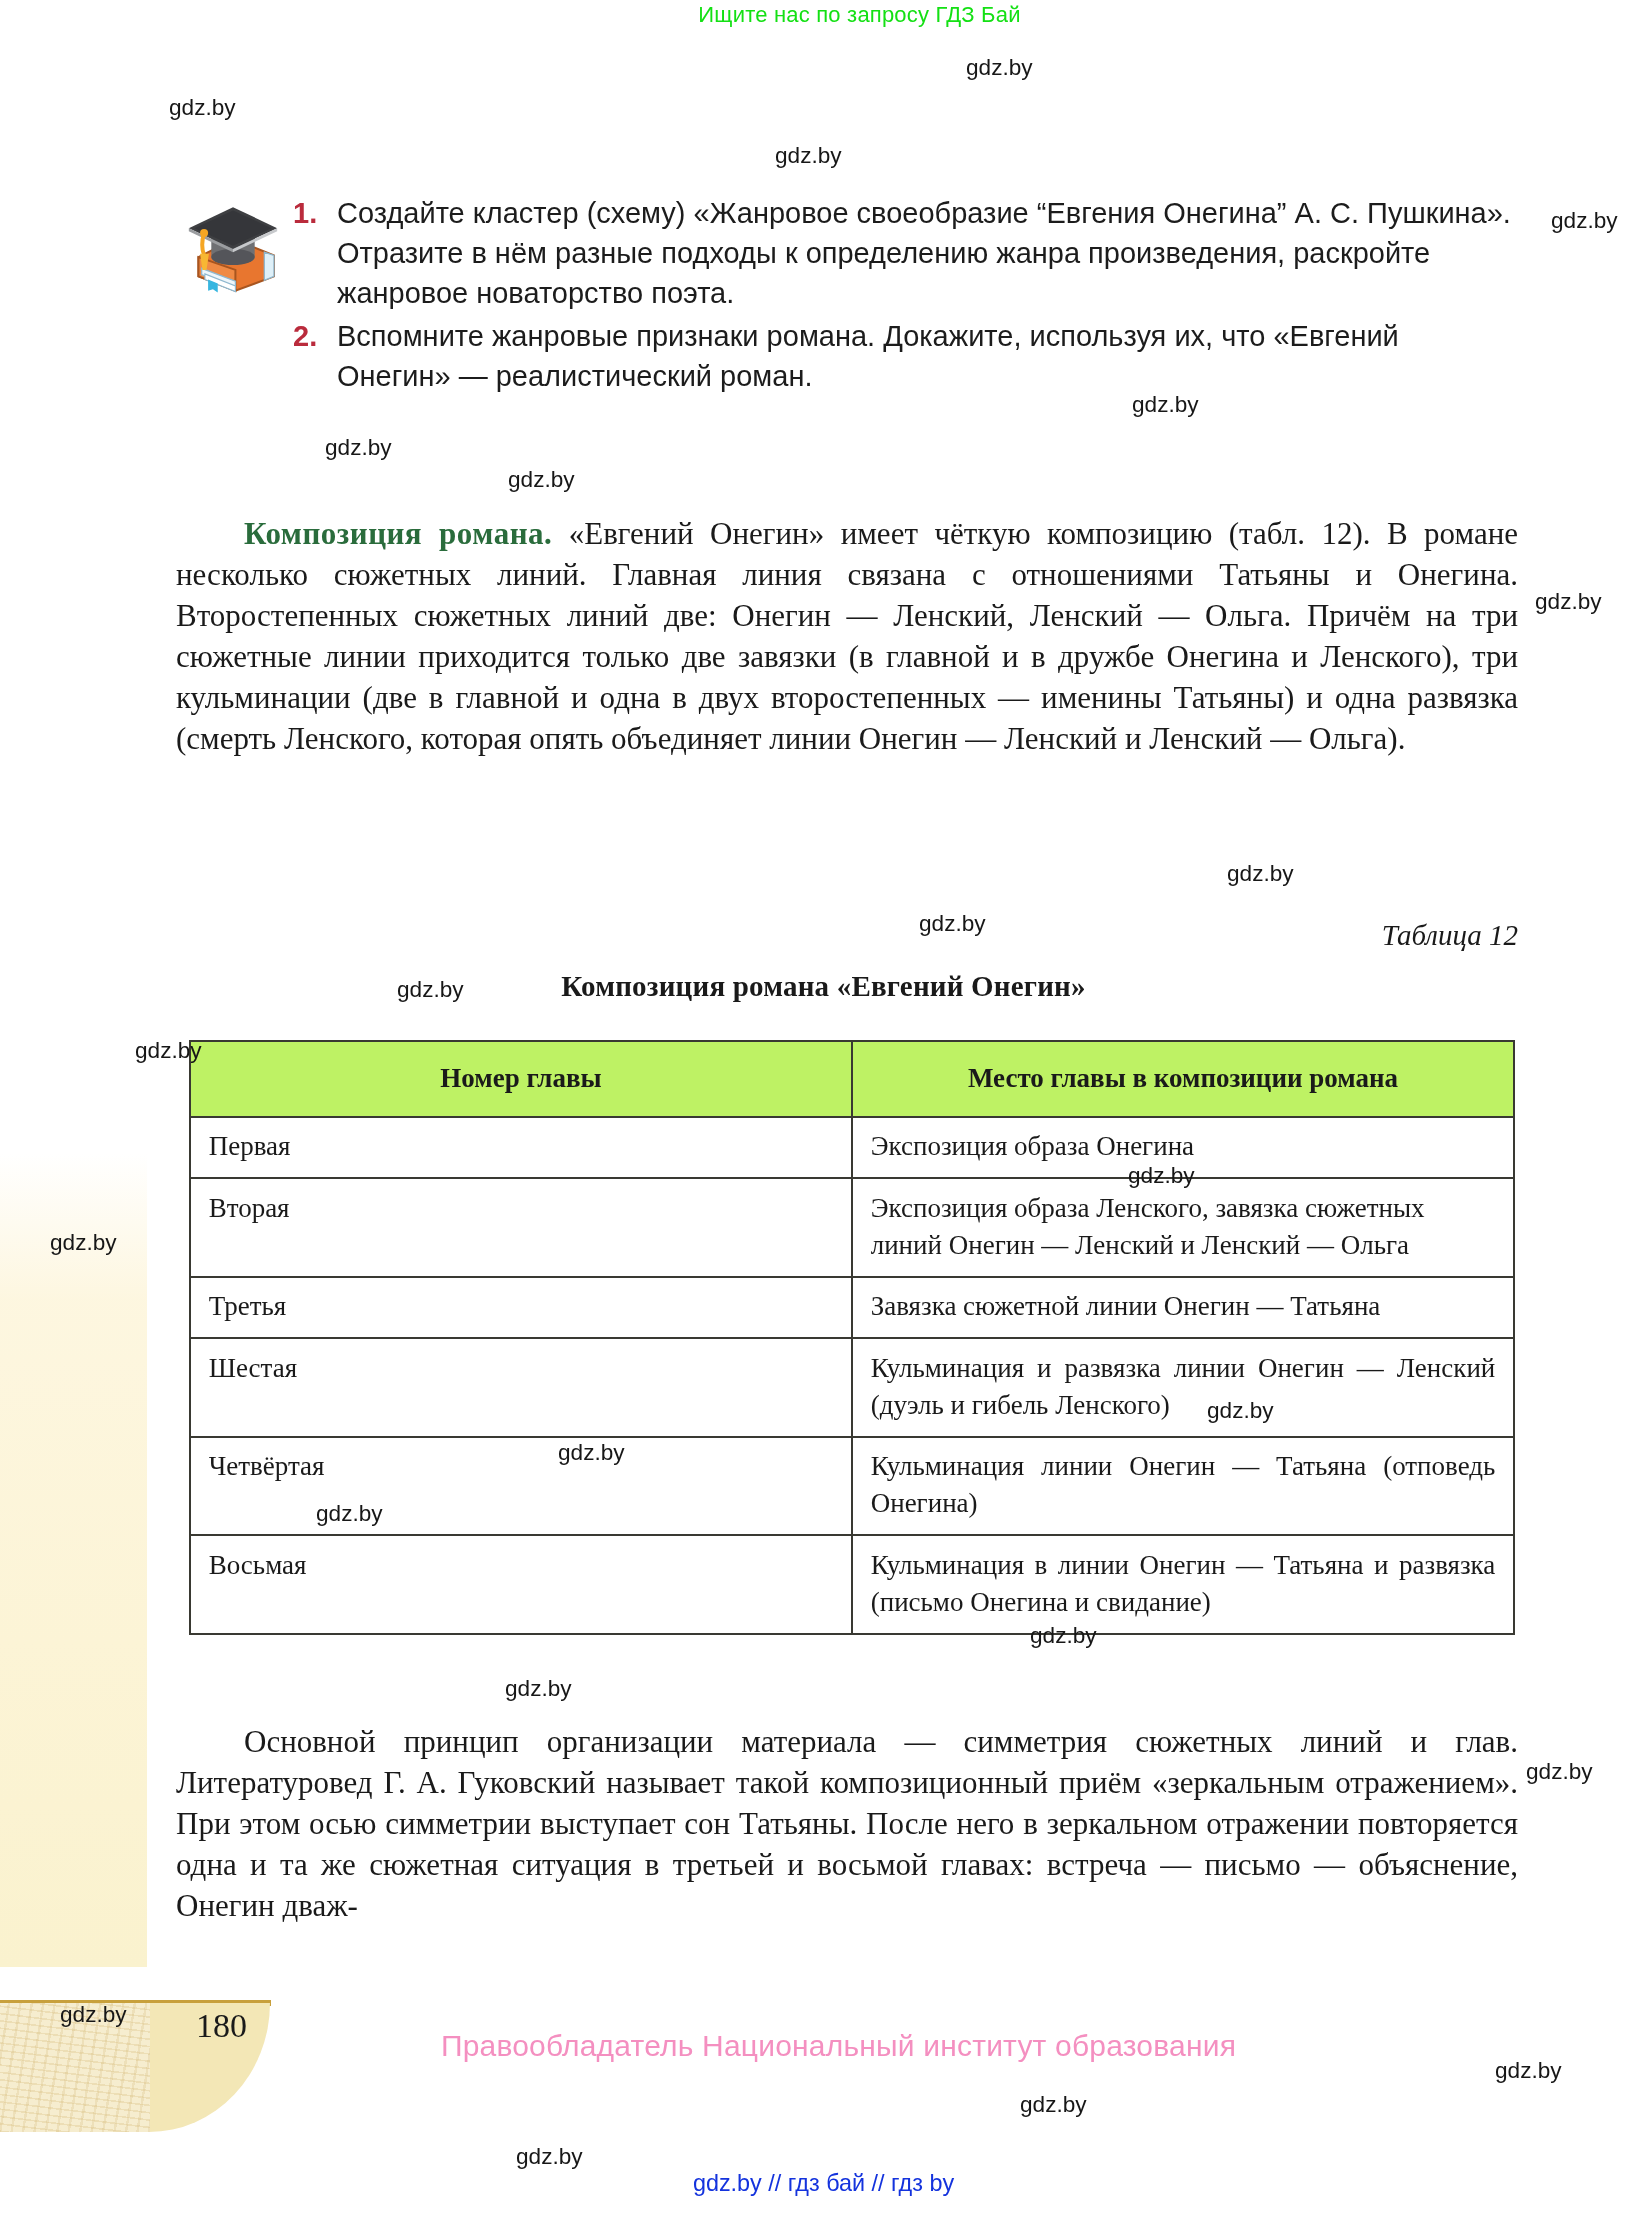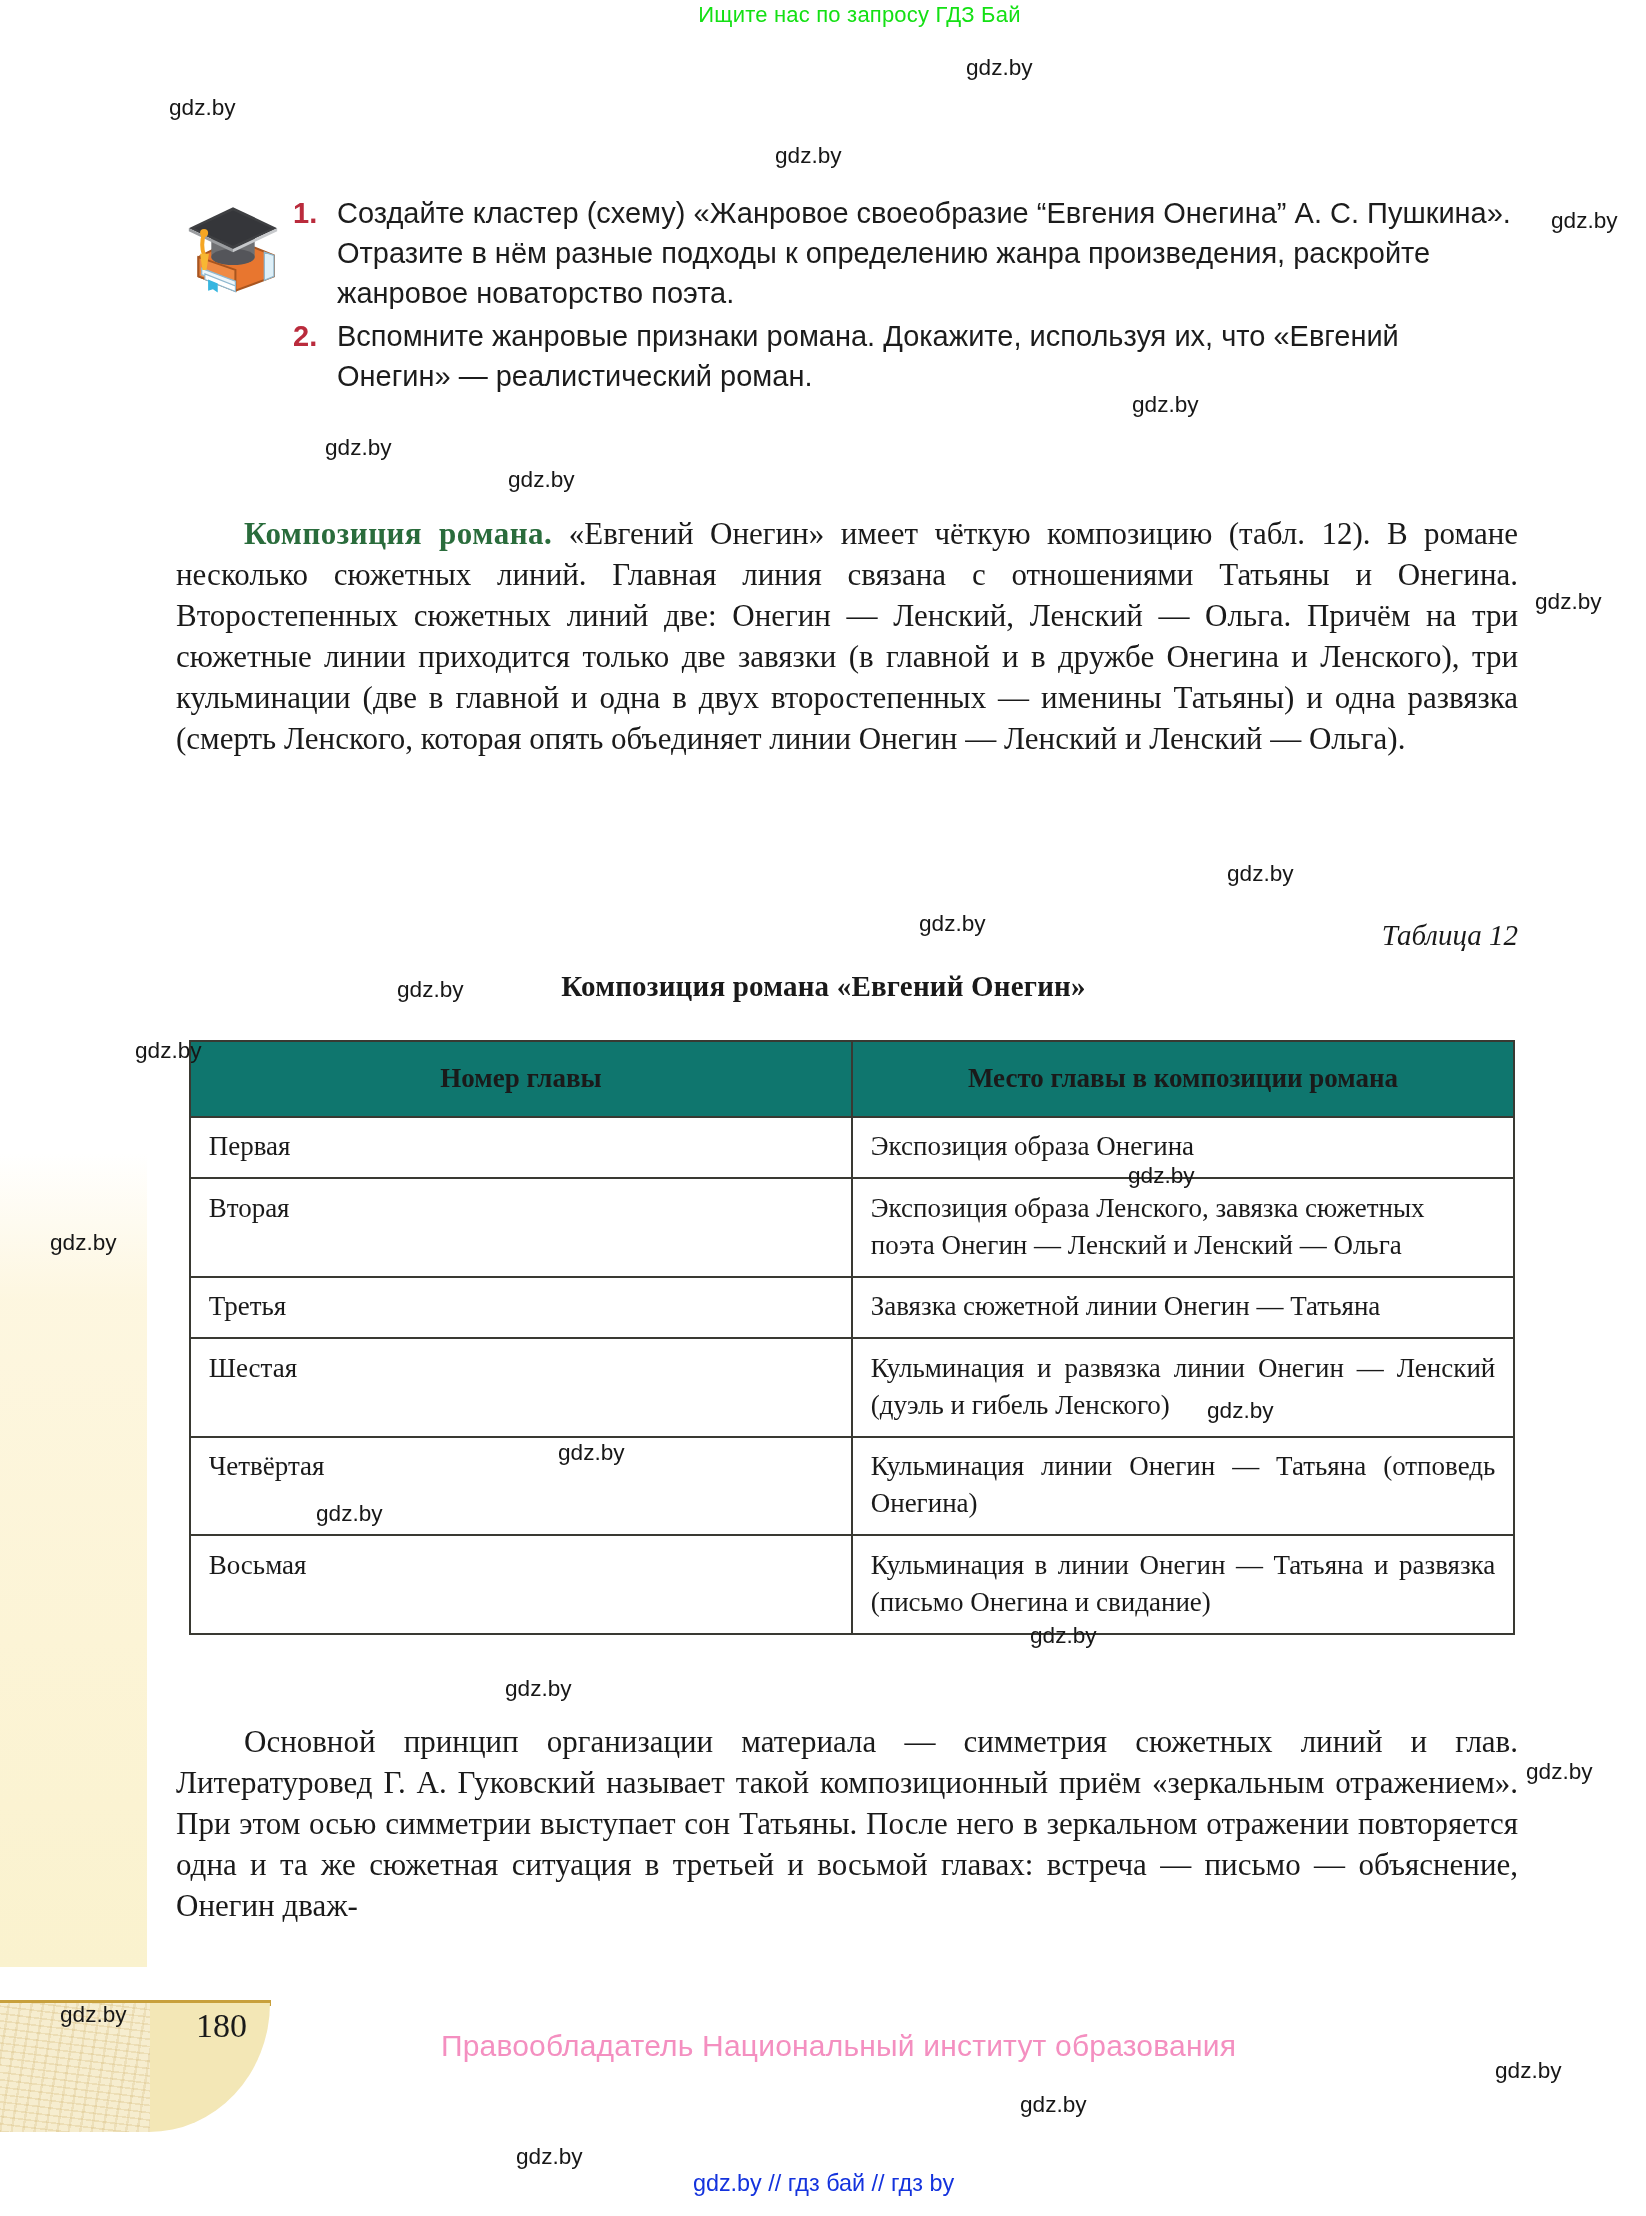--- a/index.html
+++ b/index.html
@@ -171,21 +171,21 @@
     border: 2.8px solid #393932;
     padding: 10.5px 17.7px 12px 17.7px;
     font-size: 27px;
     line-height: 37px;
     color: #1a1a1a;
     text-align: left;
     vertical-align: top;
     font-weight: normal;
   }
   table.comp thead th {
-    background: #0f766e;
+    background: #bef264;
     font-weight: bold;
     text-align: center;
     padding-top: 17.7px;
     padding-bottom: 19.3px;
   }
   table.comp td.cell-chapter { width: 282px; }
   table.comp td.cell-desc { text-align: justify; text-justify: inter-word; }
   table.comp td.cell-desc.plain { text-align: left; }
 
   
@@ -280,21 +280,21 @@
         <th>Место главы в композиции романа</th>
       </tr>
     </thead>
     <tbody>
       <tr>
         <td class="cell-chapter">Первая</td>
         <td class="cell-desc plain">Экспозиция образа Онегина</td>
       </tr>
       <tr>
         <td class="cell-chapter">Вторая</td>
-        <td class="cell-desc plain">Экспозиция образа Ленского, завязка сюжетных поэта Онегин — Ленский и Ленский — Ольга</td>
+        <td class="cell-desc plain">Экспозиция образа Ленского, завязка сюжетных линий Онегин — Ленский и Ленский — Ольга</td>
       </tr>
       <tr>
         <td class="cell-chapter">Третья</td>
         <td class="cell-desc plain">Завязка сюжетной линии Онегин — Татьяна</td>
       </tr>
       <tr>
         <td class="cell-chapter">Шестая</td>
         <td class="cell-desc">Кульминация и развязка линии Онегин — Ленский (дуэль и гибель Ленского)</td>
       </tr>
       <tr>

